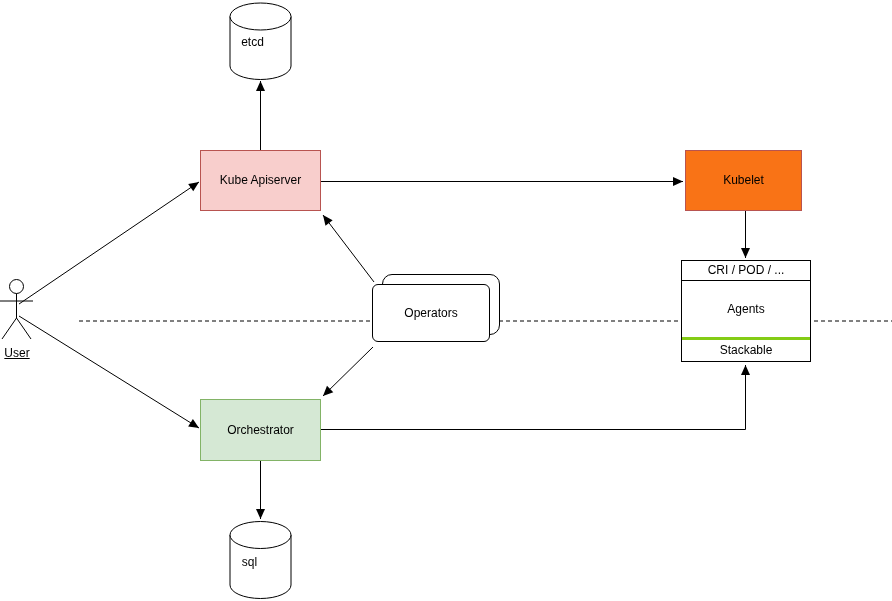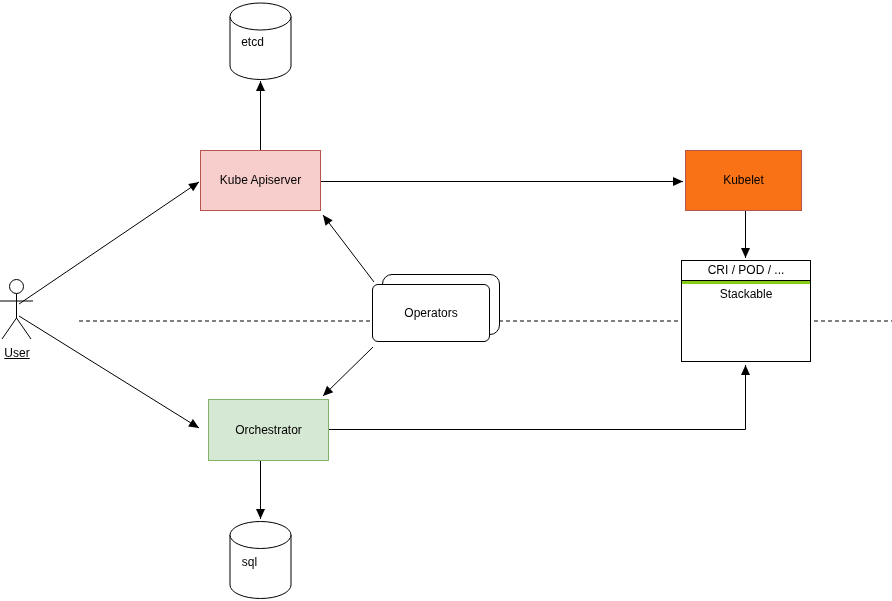--- a/index.html
+++ b/index.html
@@ -10,21 +10,21 @@
   }
   svg.layer { position: absolute; left: 0; top: 0; z-index: 1; }
   .node {
     position: absolute; box-sizing: border-box;
     display: flex; align-items: center; justify-content: center;
     font-size: 12px; line-height: 1.2; z-index: 2; text-align: right;
   }
   .label { position: absolute; font-size: 12px; text-align: center; z-index: 3; }
   #kube-apiserver { left: 200px; top: 150px; width: 121px; height: 61px; background: #f8cecc; border: 1px solid #b85450; }
   #kubelet        { left: 685px; top: 150px; width: 117px; height: 61px; background: #f97316; border: 1px solid #b85450; }
-  #orchestrator   { left: 200px; top: 399px; width: 121px; height: 62px; background: #d5e8d4; border: 1px solid #82b366; margin-left: 8px; }
+  #orchestrator   { left: 200px; top: 399px; width: 121px; height: 62px; background: #d5e8d4; border: 1px solid #82b366; }
   #operators-back  { left: 382px; top: 274px; width: 118px; height: 61px; background: #ffffff; border: 1px solid #000; border-radius: 10px; }
   #operators-front { left: 372px; top: 284px; width: 118px; height: 58px; background: #ffffff; border: 1px solid #000; border-radius: 6px; }
   #agents-stack {
     left: 681px; top: 260px; width: 130px; height: 102px;
     background: #ffffff; border: 1px solid #000;
     display: flex; flex-direction: column; align-items: stretch; justify-content: flex-start; padding: 0;
   }
   .stack-row { display: flex; align-items: center; justify-content: center; font-size: 12px; }
   #stack-header { height: 19px; border-bottom: 1px solid #000; }
   #stack-body   { flex: 1; }
@@ -88,20 +88,21 @@
     <span>Orchestrator</span>
   </div>
 
   <div class="node" id="operators-back"></div>
   <div class="node" id="operators-front">
     <span>Operators</span>
   </div>
 
   <div class="node" id="agents-stack">
     <div class="stack-row" id="stack-header">CRI / POD / ...</div>
+    <div class="stack-row" id="stack-body">Agents</div>
     <div class="stack-row" id="stack-footer">Stackable</div>
   </div>
 
   <div class="label" id="etcd-label">etcd</div>
   <div class="label" id="sql-label">sql</div>
   <div class="label" id="user-label">User</div>
 
 </div>
 
 </body></html>

